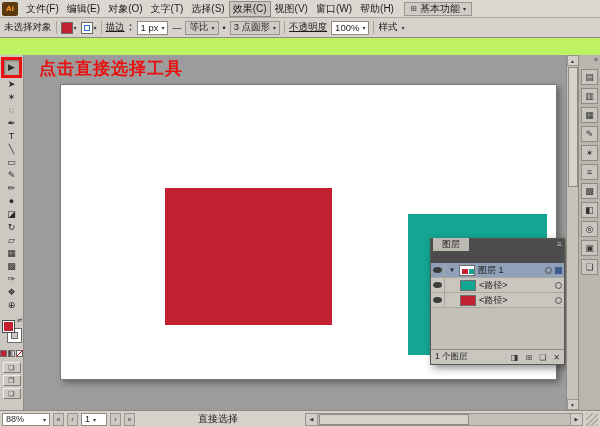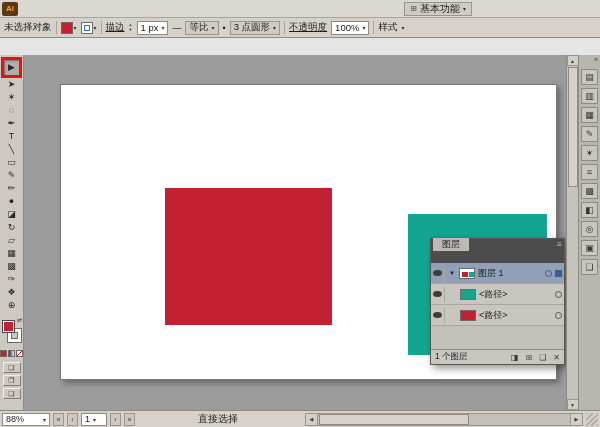--- a/index.html
+++ b/index.html
@@ -1,18 +1,18 @@
 <!DOCTYPE html>
 <html><head>
 <meta charset="utf-8">
 <style>
   *{box-sizing:border-box;margin:0;padding:0}
   html,body{width:600px;height:427px;overflow:hidden}
   body{font-family:"Liberation Sans","DejaVu Sans",sans-serif;font-size:10px;color:#1c1c1c;background:#9c9c9c}
-  .app{position:relative;width:600px;height:427px;background:#e5e5e5;overflow:hidden}
+  .app{position:relative;width:600px;height:427px;background:#bef264;overflow:hidden}
 
   
   .menubar{position:absolute;left:0;top:0;width:600px;height:18px;background:#dbd8d2;border-bottom:1px solid #a9a59e;display:flex;align-items:center;padding-left:2px}
   .ai-logo{width:16px;height:14px;background:#5c3a10;color:#ff9e2c;font-size:8px;font-weight:bold;display:flex;align-items:center;justify-content:center;margin-right:4px;border-radius:2px;flex:none}
   .mi{padding:1px 4px;font-size:10px;white-space:nowrap;cursor:default}
   .mi.highlighted{border:1px solid #8f8b84;background:#cac7c0;padding:0 3px}
   .ws-box{margin-left:auto;margin-right:128px;border:1px solid #9a968f;background:#cfccc5;display:flex;align-items:center;gap:3px;padding:1px 5px;height:14px;white-space:nowrap}
   .ws-box .g{font-size:8px;color:#444}
   .caret{font-size:6px;color:#3a3a3a}
 
@@ -64,21 +64,21 @@
   .artboard{position:absolute;left:36px;top:29px;width:497px;height:296px;background:#fff;border:1px solid #787878;box-shadow:3px 3px 6px rgba(0,0,0,.35)}
   .shape-red{position:absolute;left:104px;top:103px;width:167px;height:137px;background:#c32032}
   .shape-teal{position:absolute;left:347px;top:129px;width:139px;height:141px;background:#14a693}
 
   
   .layerspanel{position:absolute;left:406px;top:183px;width:135px;height:127px;background:#c9c6bf;border:1px solid #5a5750;box-shadow:3px 3px 8px rgba(0,0,0,.45);z-index:20;display:flex;flex-direction:column}
   .lp-header{height:15px;background:#4c4c4c;display:flex;align-items:flex-end;padding:12px 2px;flex:none}
   .lp-tab{background:#bdbab3;height:13px;padding:0 9px;font-size:9px;display:flex;align-items:center}
   .lp-menu{margin-left:auto;color:#ccc;font-size:8px;margin-bottom:2px}
   .lp-body{flex:1;background:#c3c0b9;overflow:hidden}
-  .lrow{height:21px;display:flex;align-items:center;border-bottom:1px solid #aaa79f;background:#c9c6bf;gap:3px;padding-right:2px}
+  .lrow{height:15px;display:flex;align-items:center;border-bottom:1px solid #aaa79f;background:#c9c6bf;gap:3px;padding-right:2px}
   .lrow.selected{background:#8fa0b8}
   .eyecell{width:14px;height:15px;border-right:1px solid #aaa79f;display:flex;align-items:center;justify-content:center;flex:none}
   .eye{width:9px;height:6px;background:#3c3c3c;border-radius:50%}
   .tri{font-size:6px;width:8px;text-align:center;color:#222}
   .indent{width:9px;flex:none}
   .thumb{width:16px;height:11px;background:#fff;border:1px solid #716d66;position:relative;flex:none}
   .thumb .mred{position:absolute;left:2px;top:3px;width:6px;height:5px;background:#c32032}
   .thumb .mteal{position:absolute;left:9px;top:3px;width:5px;height:5px;background:#14a693}
   .thumb.tealfill{background:#14a693}
   .thumb.redfill{background:#c32032}
@@ -119,20 +119,32 @@
   
   .annotation-text{position:absolute;left:39px;top:57px;font-size:17px;font-weight:bold;color:#e8110f;z-index:40;letter-spacing:1px;white-space:nowrap}
 </style>
 </head>
 <body>
 
 <div class="app">
 
   <div class="menubar">
     <div class="ai-logo">Ai</div>
+    <div style="display:flex">
+
+    <span class="mi">文件(F)</span>
+        <span class="mi">编辑(E)</span>
+        <span class="mi">对象(O)</span>
+        <span class="mi">文字(T)</span>
+        <span class="mi">选择(S)</span>
+        <span class="mi highlighted">效果(C)</span>
+        <span class="mi">视图(V)</span>
+        <span class="mi">窗口(W)</span>
+        <span class="mi">帮助(H)</span>
+      </div>
     <div class="ws-box">
       <span class="g">⊞</span>
       <span>基本功能</span>
       <span class="caret">▾</span>
     </div>
   </div>
 
   <div class="controlbar">
     <span>未选择对象</span>
     <span class="cb-sep"></span>
@@ -400,14 +412,15 @@
           <span>◀</span>
         </div>
       <div class="hs-thumb"></div>
       <div class="hs-btn r">
           <span>▶</span>
         </div>
     </div>
     <div class="grip"></div>
   </div>
 
+  <div class="annotation-text">点击直接选择工具</div>
 
 </div>
 
 </body></html>

